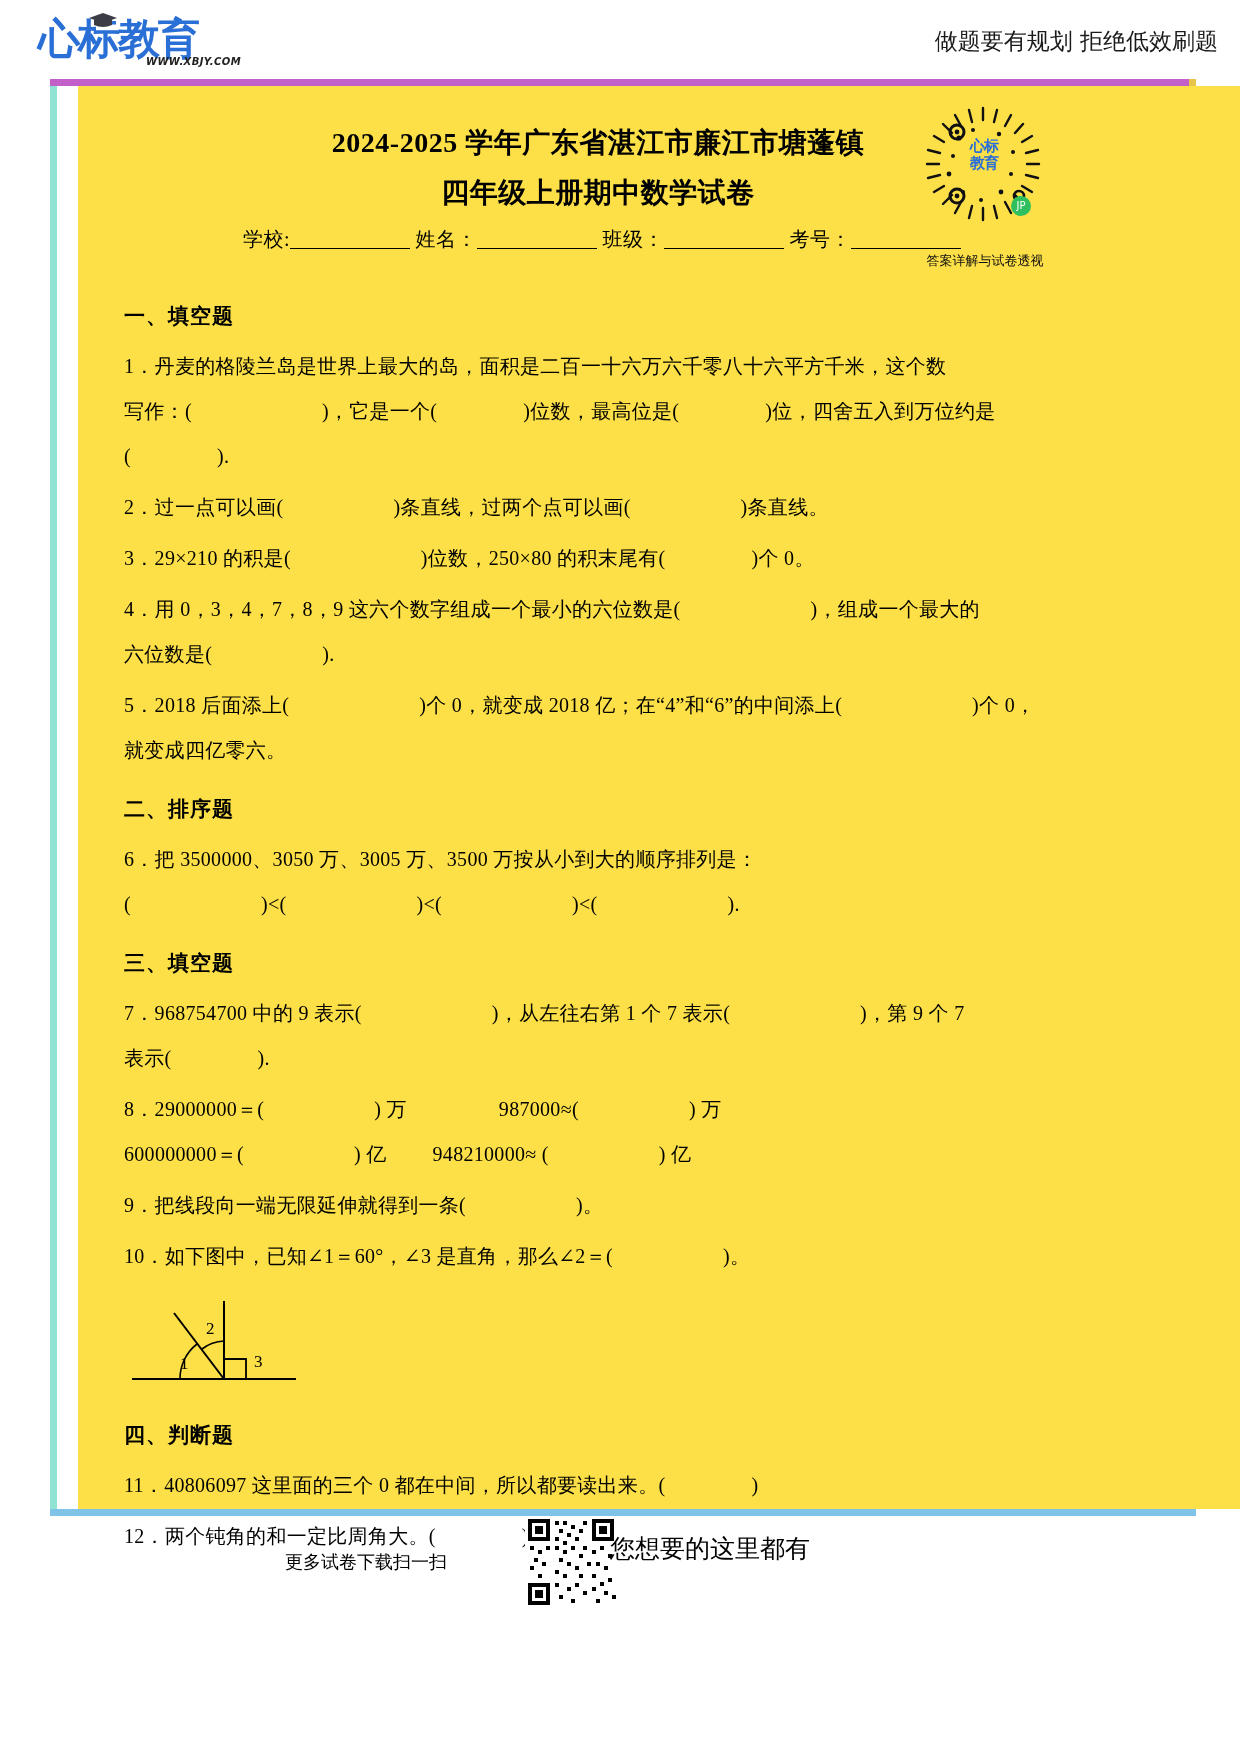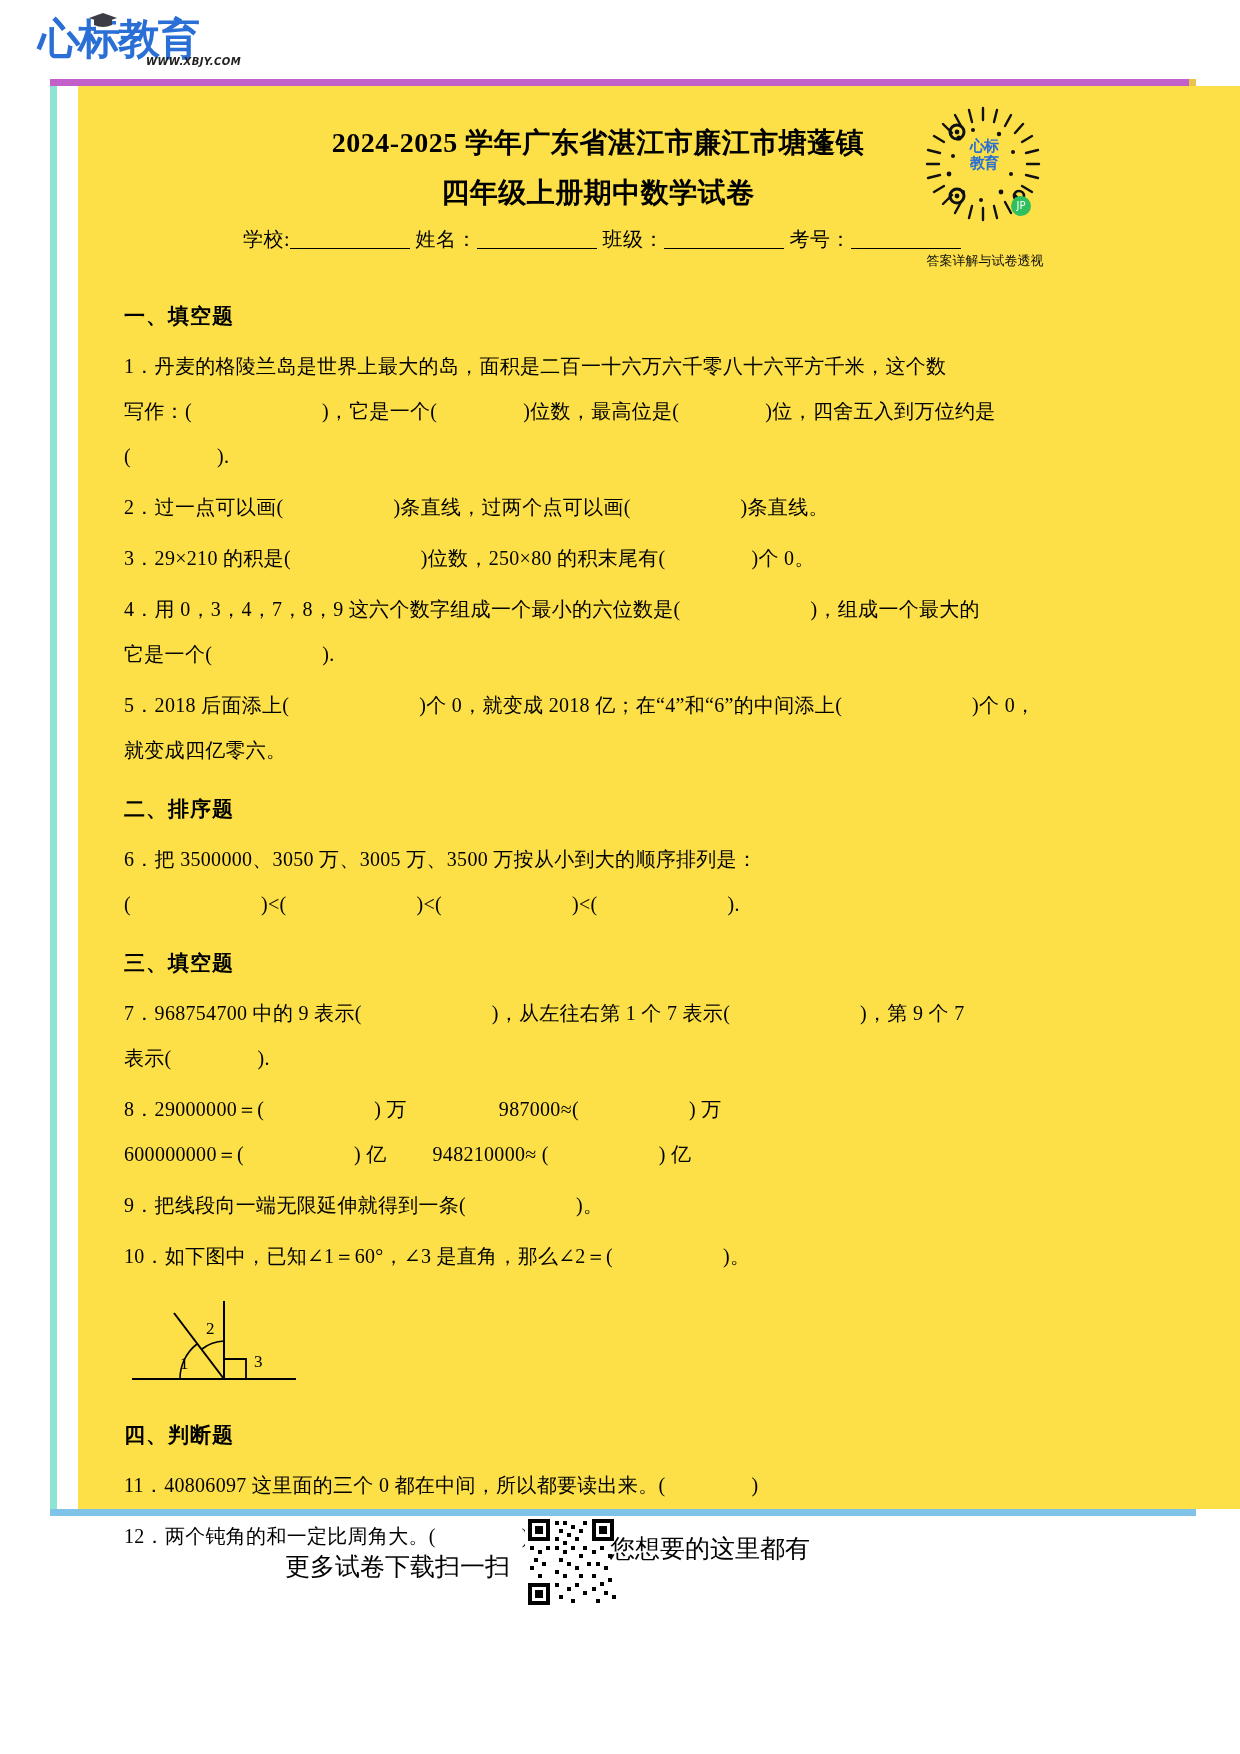--- a/index.html
+++ b/index.html
@@ -146,21 +146,21 @@
   }
   
   .footer{
     position:absolute;left:0;top:1520px;width:1240px;height:234px;
   }
   .footer-qr{
     position:absolute;left:525px;top:-4px;width:92px;height:92px;
   }
   .footer-text-left{
     position:absolute;left:285px;top:30px;
-    font-size:25px;
+    font-size:18px;
     font-family:Liberation Mono, monospace;
     white-space:nowrap;
   }
   .footer-text-right{
     position:absolute;left:610px;top:12px;
     font-size:25px;
     font-family:"DejaVu Sans","Liberation Sans",sans-serif;
     white-space:nowrap;
   }
 </style>
@@ -171,20 +171,21 @@
 
   <div class="logo">
     <div class="logo-text">心标教育</div>
     <svg class="logo-cap" viewBox="0 0 30 16">
       <polygon points="15,1 29,6 15,11 1,6" fill="#3c3c44"></polygon>
       <path d="M6 8 L6 13 Q15 17 24 13 L24 8" fill="#3c3c44"></path>
     </svg>
     <div class="logo-url">WWW.XBJY.COM</div>
   </div>
 
+  <div class="tagline">做题要有规划 拒绝低效刷题</div>
 </div>
 
 <div class="border-top"></div>
 <div class="border-right"></div>
 <div class="border-left"></div>
 <div class="border-bottom"></div>
 
 <div class="sheet">
 
   <div class="doc-title-1">2024-2025 学年广东省湛江市廉江市塘蓬镇</div>
@@ -266,21 +267,21 @@
     <div class="q">
       <span>2．过一点可以画(</span><span class="gap-l"></span><span>)条直线，过两个点可以画(</span><span class="gap-l"></span><span>)条直线。</span>
     </div>
 
     <div class="q">
       <span>3．29×210 的积是(</span><span class="gap-xl"></span><span>)位数，250×80 的积末尾有(</span><span class="gap-m"></span><span>)个 0。</span>
     </div>
 
     <div class="q">
       <span>4．用 0，3，4，7，8，9 这六个数字组成一个最小的六位数是(</span><span class="gap-xl"></span><span>)，组成一个最大的</span><br>
-      <span>它是一个(</span><span class="gap-l"></span><span>).</span>
+      <span>六位数是(</span><span class="gap-l"></span><span>).</span>
     </div>
 
     <div class="q">
       <span>5．2018 后面添上(</span><span class="gap-xl"></span><span>)个 0，就变成 2018 亿；在“4”和“6”的中间添上(</span><span class="gap-xl"></span><span>)个 0，</span><br>
       <span>就变成四亿零六。</span>
     </div>
 
     
     <div class="section-head">二、排序题</div>
 

